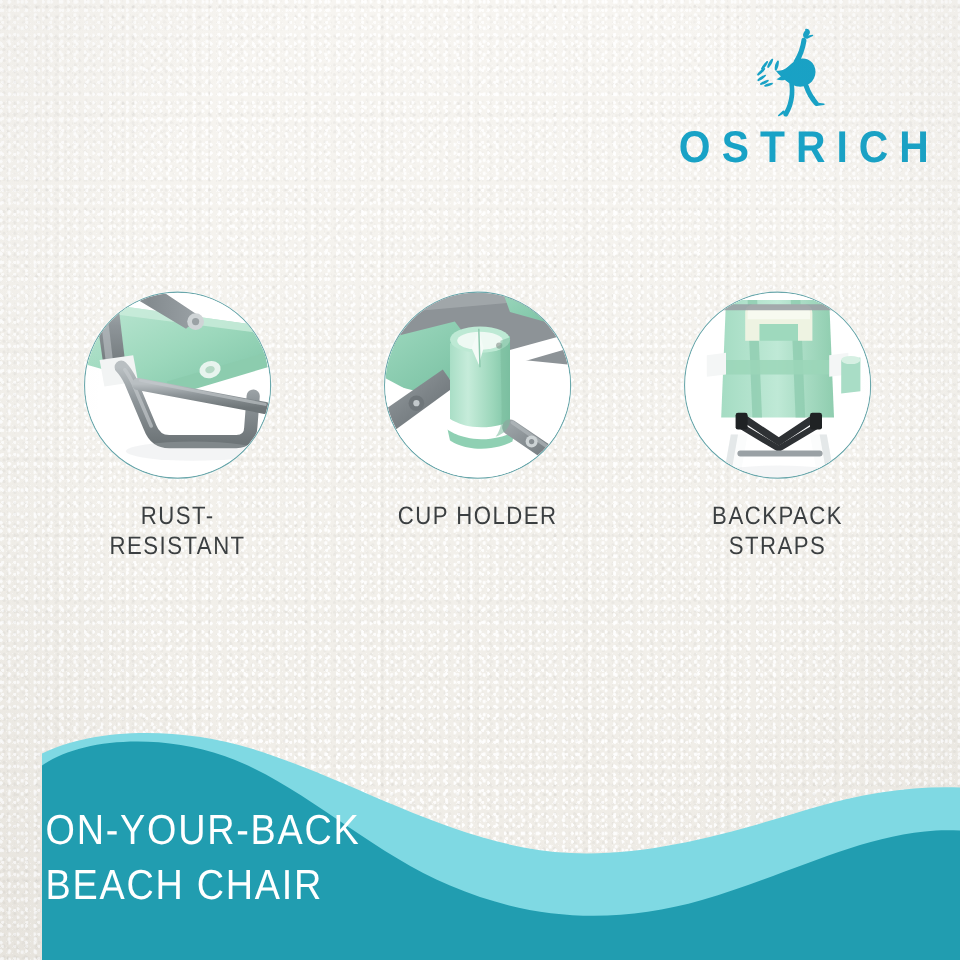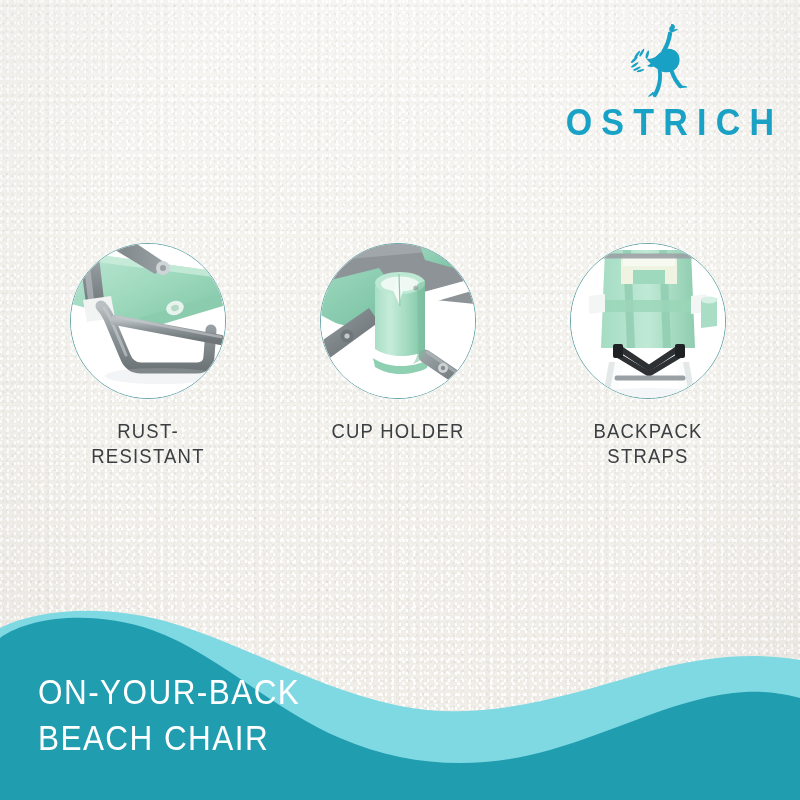--- a/index.html
+++ b/index.html
@@ -61,21 +61,21 @@
     font-family:"Liberation Sans",sans-serif;
     font-size:21px;font-weight:400;
     letter-spacing:1.4px;
     line-height:1.18;
     color:#3b3f41;
     transform:scaleX(.88);
     white-space:pre-line;
   }
 
   
-  .waves{position:absolute;left:0;bottom:0;width:744px;height:210px;}
+  .waves{position:absolute;left:0;bottom:0;width:744px;height:210px;padding-left:35px;}
   .waves svg{display:block;width:800px;height:210px;}
   .headline{
     position:absolute;left:38px;bottom:38px;
     font-family:"Liberation Sans",sans-serif;
     font-size:35px;font-weight:400;
     letter-spacing:1.6px;
     line-height:1.33;
     color:#ffffff;
     transform:scaleX(.9);
     transform-origin:left bottom;

